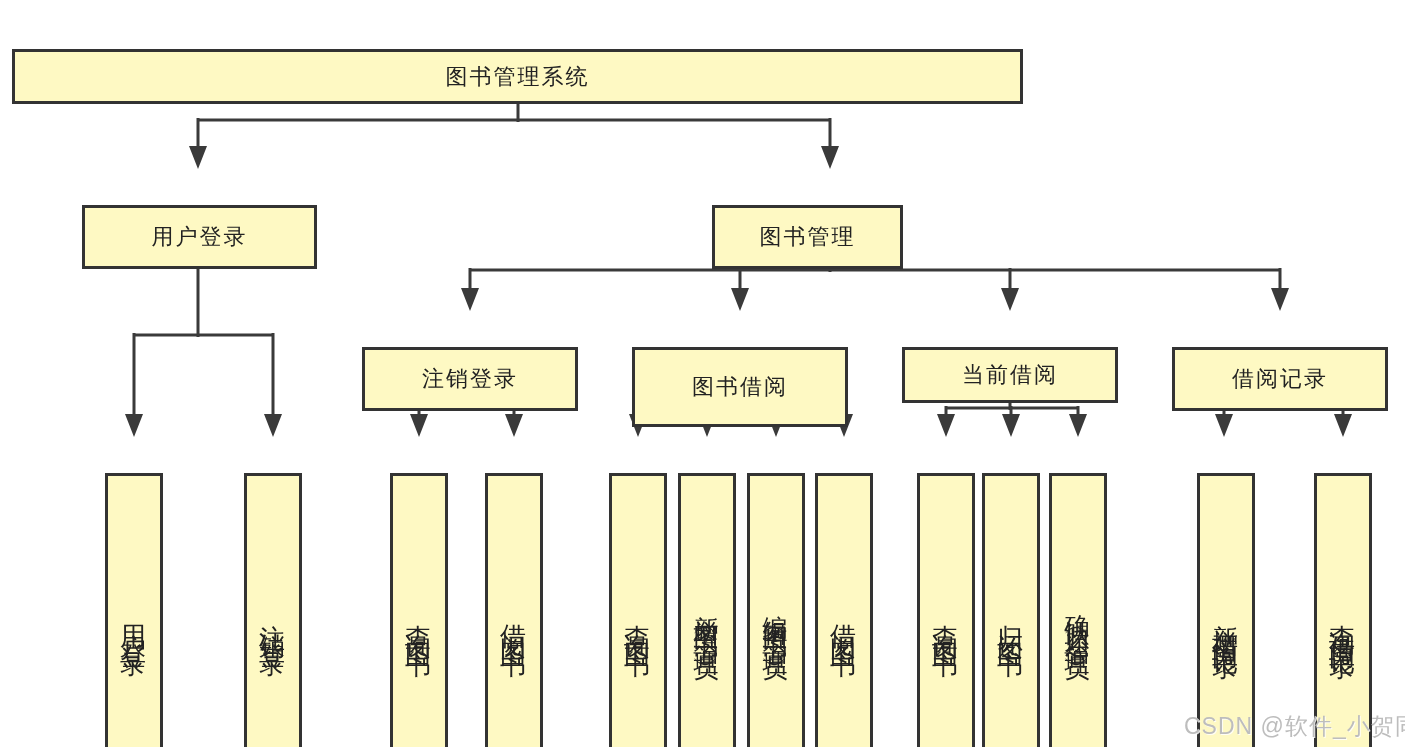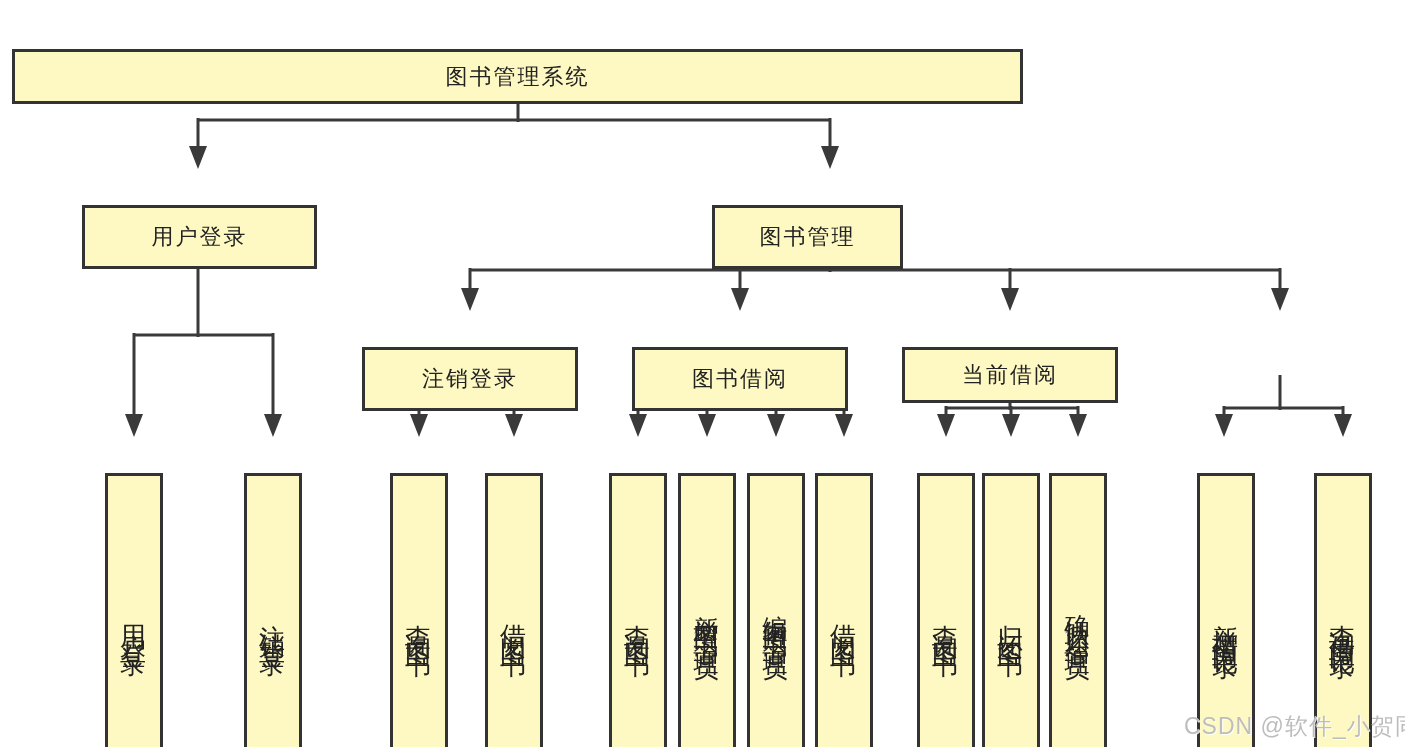--- a/index.html
+++ b/index.html
@@ -131,25 +131,28 @@
   <div class="box hbox" style="left:82px;top:169px;width:235px;height:64px">
     <span>用户登录</span>
   </div>
   <div class="box hbox" style="left:712px;top:169px;width:191px;height:64px">
     <span>图书管理</span>
   </div>
 
   <div class="box hbox" style="left:362px;top:311px;width:216px;height:64px">
     <span>注销登录</span>
   </div>
-  <div class="box hbox" style="left:632px;top:311px;width:216px;height:64px">
+  <div class="box hbox" style="left:632px;top:311px;width:216px;height:80px">
     <span>图书借阅</span>
   </div>
   <div class="box hbox" style="left:902px;top:311px;width:216px;height:56px">
     <span>当前借阅</span>
+  </div>
+  <div class="box hbox" style="left:1172px;top:311px;width:216px;height:64px">
+    <span>借阅记录</span>
   </div>
 
   <div class="box vbox" style="left:105px;top:437px;width:58px;height:298px">
     <span>用户登录</span>
   </div>
   <div class="box vbox" style="left:244px;top:437px;width:58px;height:298px">
     <span>注销登录</span>
   </div>
 
   <div class="box vbox" style="left:390px;top:437px;width:58px;height:298px">

